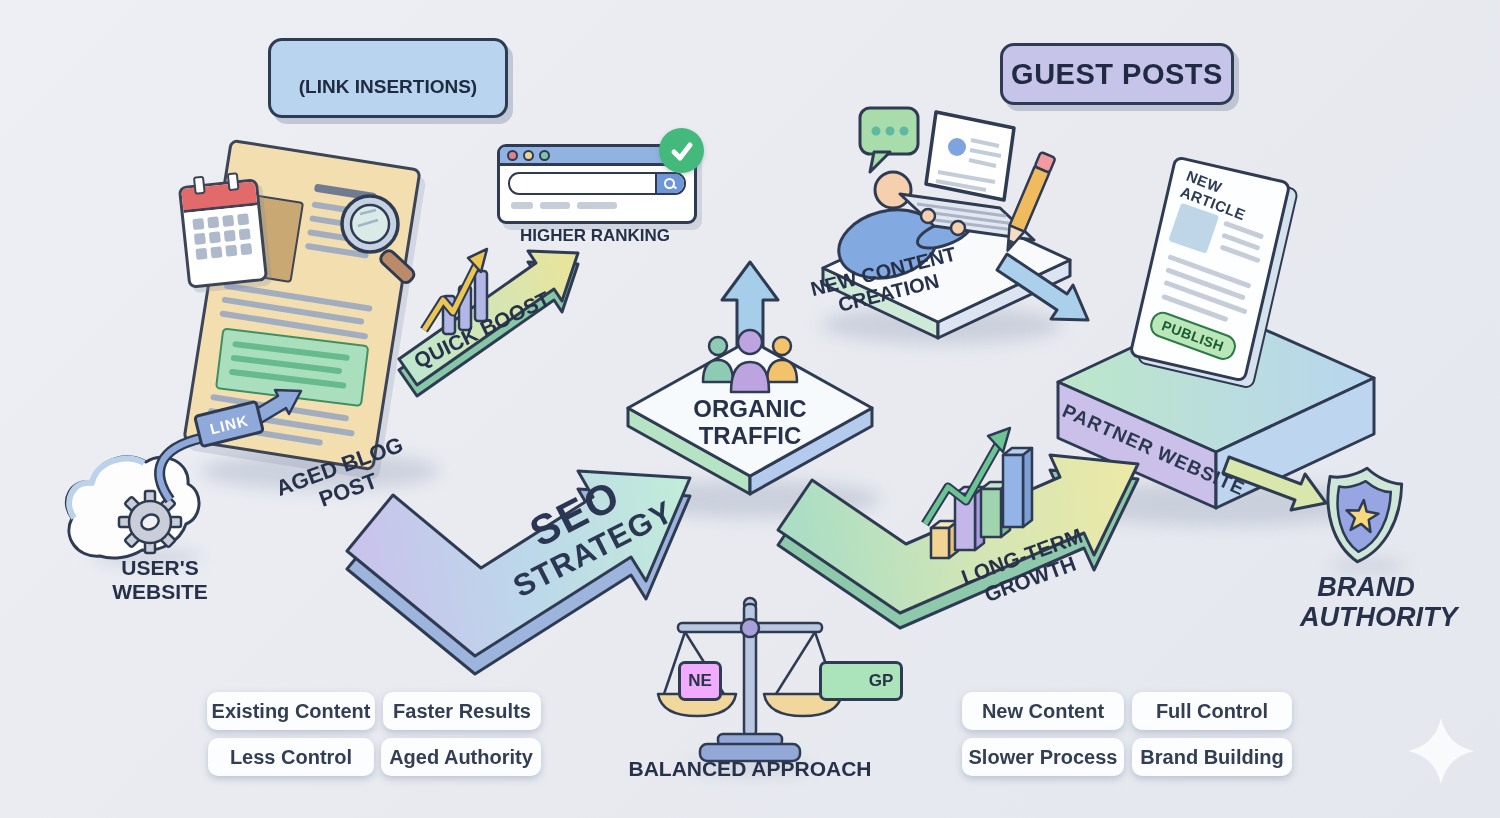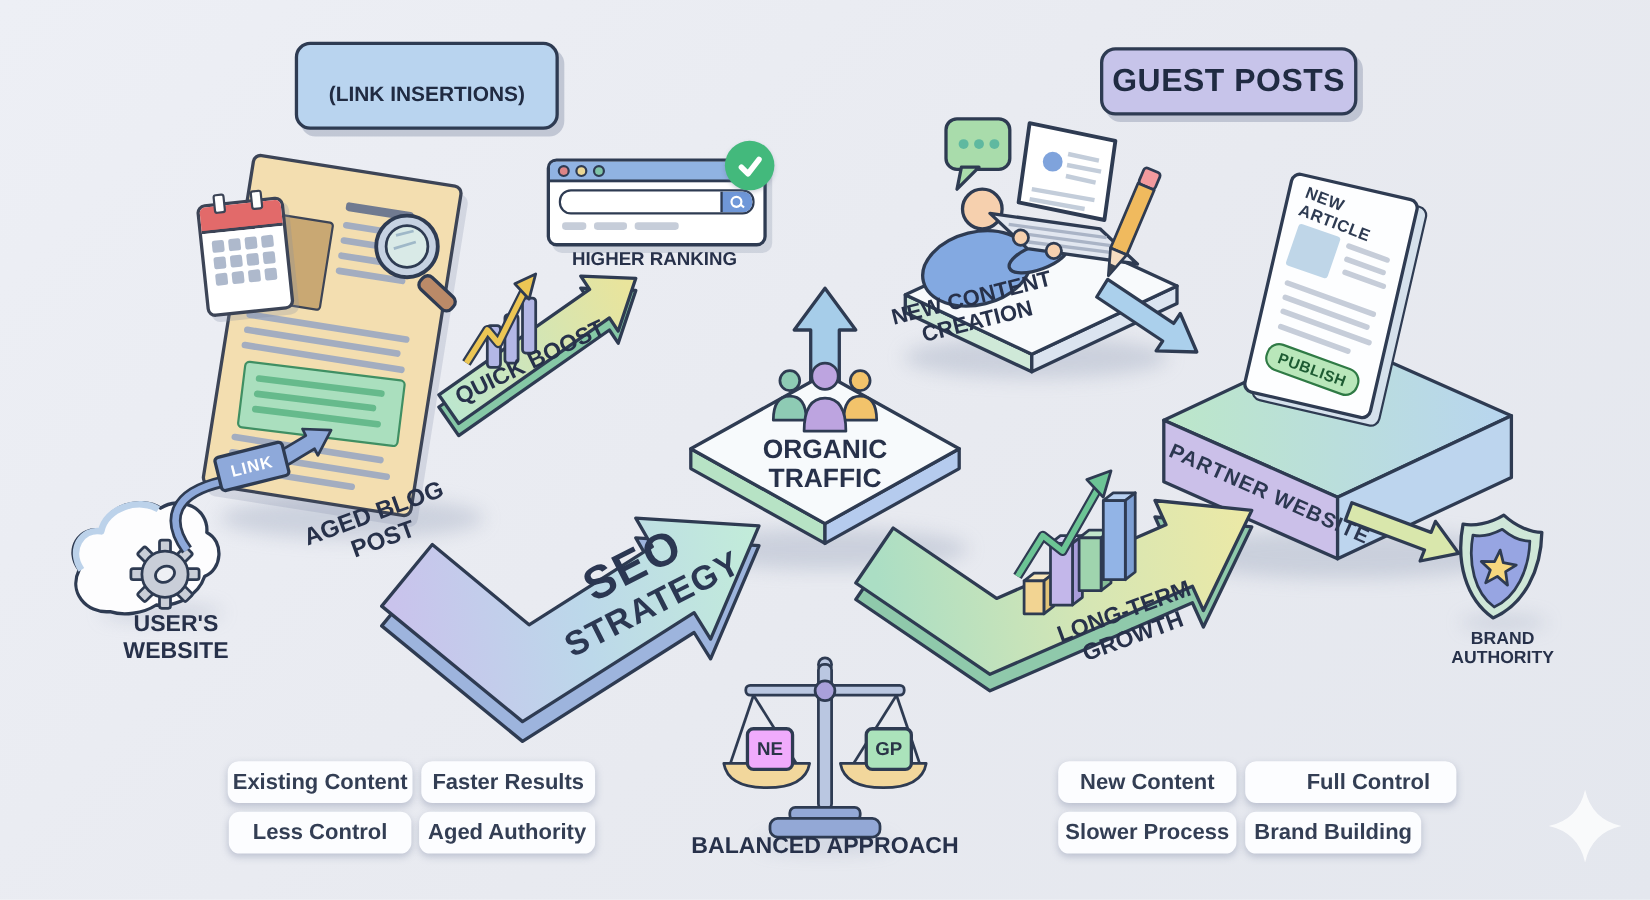--- a/index.html
+++ b/index.html
@@ -379,51 +379,51 @@
 <div class="lbl" style="left:798px;top:260px;width:176px;font-size:20px;transform:rotate(-14deg);">
   <div>NEW CONTENT</div>
   <div>CREATION</div>
 </div>
 <div class="lbl" style="left:1068px;top:400px;width:220px;font-size:19px;letter-spacing:1px;text-align:left;transform:rotate(24deg);transform-origin:0 0;color:#2c3750;">
   <span>PARTNER WEBSITE</span>
 </div>
 <div class="lbl" style="left:916px;top:544px;width:220px;font-size:21px;transform:rotate(-20deg);">
   <span>LONG-TERM GROWTH</span>
 </div>
-<div class="lbl" style="left:1300px;top:572px;width:132px;font-size:16px;">
+<div class="lbl" style="left:1300px;top:572px;width:132px;font-size:27px;font-style:italic;">
   <div>BRAND</div>
   <div>AUTHORITY</div>
 </div>
 <div class="lbl" style="left:628px;top:757px;width:244px;font-size:21px;">
   <span>BALANCED APPROACH</span>
 </div>
 
 <div class="mini" style="left:678px;top:661px;background:#f0abfc;">
   <span>NE</span>
 </div>
-<div class="mini" style="left:786px;top:661px;background:#abe3bb;">
+<div class="mini" style="left:819px;top:661px;background:#abe3bb;padding-left:40px;">
   <span>GP</span>
 </div>
 
 <div class="pill" style="left:207px;top:692px;width:168px;">
     <span>Existing Content</span>
   </div>
 <div class="pill" style="left:383px;top:692px;width:158px;">
     <span>Faster Results</span>
   </div>
 <div class="pill" style="left:208px;top:738px;width:166px;">
     <span>Less Control</span>
   </div>
 <div class="pill" style="left:381px;top:738px;width:160px;">
     <span>Aged Authority</span>
   </div>
 <div class="pill" style="left:962px;top:692px;width:162px;">
     <span>New Content</span>
   </div>
-<div class="pill" style="left:1132px;top:692px;width:160px;padding-left:32px;">
+<div class="pill" style="left:1132px;top:692px;width:160px;">
     <span>Full Control</span>
   </div>
 <div class="pill" style="left:962px;top:738px;width:162px;">
     <span>Slower Process</span>
   </div>
 <div class="pill" style="left:1132px;top:738px;width:160px;">
     <span>Brand Building</span>
   </div>
 
 <svg class="sparkle" width="66" height="66" viewBox="0 0 66 66">

